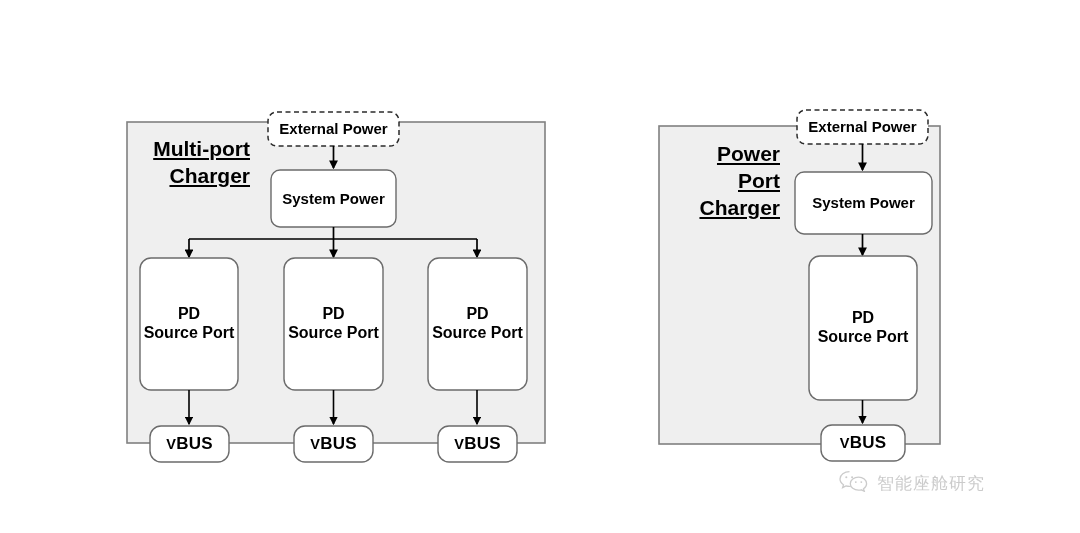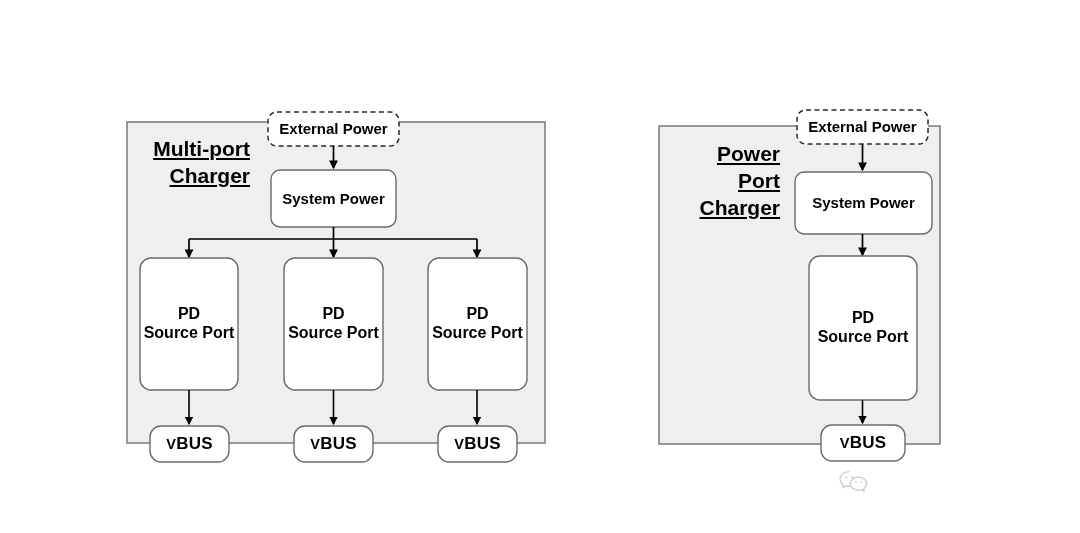--- a/index.html
+++ b/index.html
@@ -219,15 +219,16 @@
         <g fill="none" stroke="#c9c9c9" stroke-width="1.3">
           <path d="M11.5 1.6C6.3 1.6 2 4.9 2 9c0 2.3 1.4 4.4 3.5 5.7L4.6 17.6l3.3-1.7c1.1.3 2.3.5 3.6.5 0.4 0 0.8 0 1.2-.1"></path>
           <path d="M20.5 7.2c-4.5 0-8.2 2.9-8.2 6.5 0 3.6 3.7 6.5 8.2 6.5 1 0 2-.2 2.9-.4l2.9 1.5-.8-2.5c1.8-1.2 3.1-3 3.1-5.1 0-3.6-3.6-6.5-8.1-6.5z"></path>
         </g>
         <circle cx="8.3" cy="7.2" r="1.05" fill="#c9c9c9"></circle>
         <circle cx="14.1" cy="7.2" r="1.05" fill="#c9c9c9"></circle>
         <circle cx="17.8" cy="12.1" r="0.95" fill="#c9c9c9"></circle>
         <circle cx="23.3" cy="12.1" r="0.95" fill="#c9c9c9"></circle>
       </svg>
     </span>
+    <span class="wm-text">智能座舱研究</span>
   </div>
 
 </div>
 
 </body></html>

